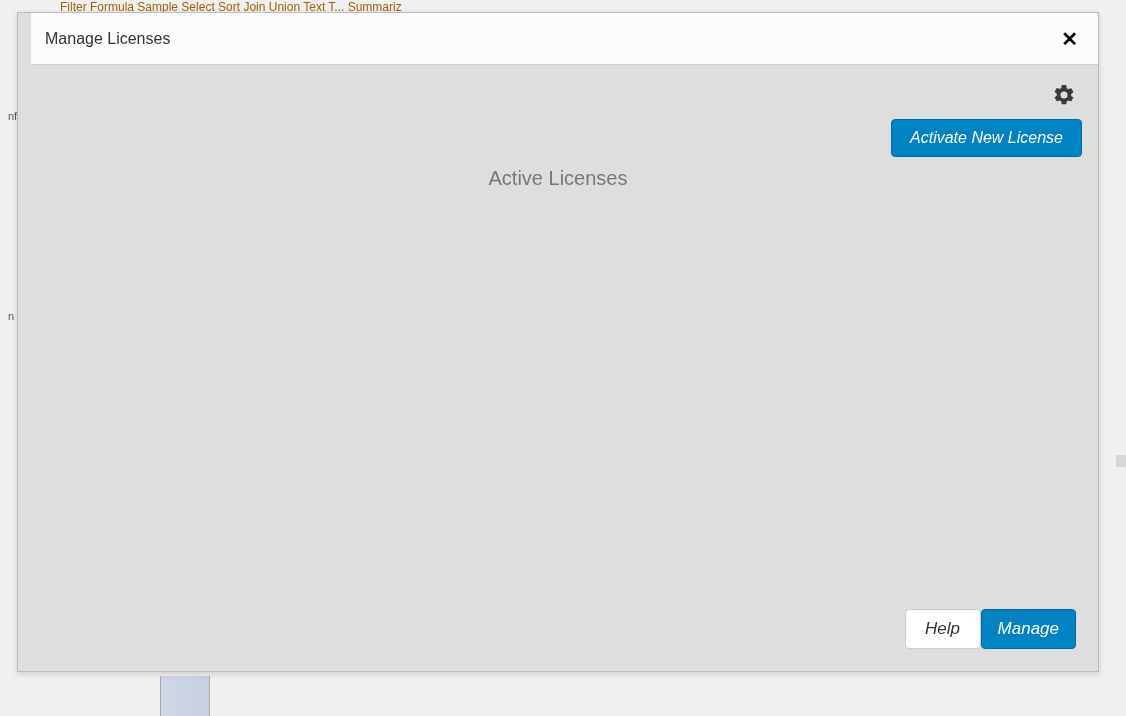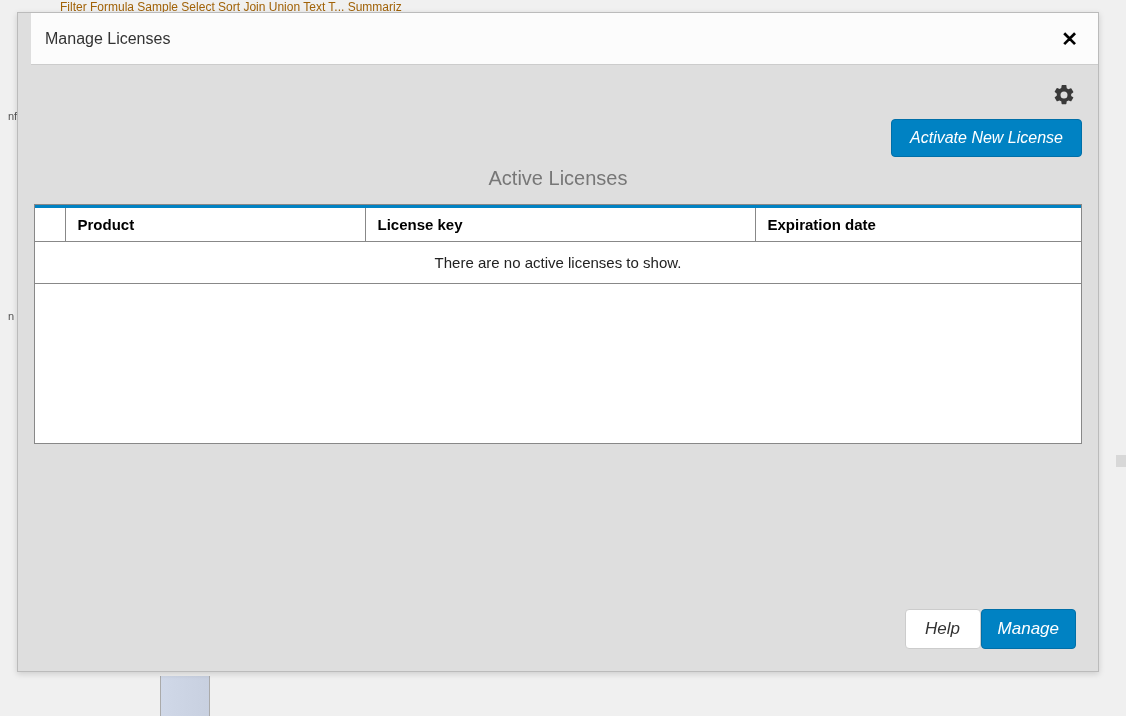--- a/index.html
+++ b/index.html
@@ -190,36 +190,19 @@
       <span class="gear-icon">
         <svg viewBox="0 0 24 24" fill="currentColor">
           <path d="M19.14,12.94a7.07,7.07,0,0,0,.05-.94,7.07,7.07,0,0,0-.05-.94l2.03-1.58a.5.5,0,0,0,.12-.64l-1.92-3.32a.5.5,0,0,0-.61-.22l-2.39.96a7.22,7.22,0,0,0-1.62-.94l-.36-2.54A.5.5,0,0,0,13.9,2h-3.8a.5.5,0,0,0-.49.42L9.25,4.96a7.22,7.22,0,0,0-1.62.94l-2.39-.96a.5.5,0,0,0-.61.22L2.71,8.48a.5.5,0,0,0,.12.64l2.03,1.58a7.07,7.07,0,0,0-.05.94,7.07,7.07,0,0,0,.05.94L2.83,14.16a.5.5,0,0,0-.12.64l1.92,3.32a.5.5,0,0,0,.61.22l2.39-.96a7.22,7.22,0,0,0,1.62.94l.36,2.54a.5.5,0,0,0,.49.42h3.8a.5.5,0,0,0,.49-.42l.36-2.54a7.22,7.22,0,0,0,1.62-.94l2.39.96a.5.5,0,0,0,.61-.22l1.92-3.32a.5.5,0,0,0-.12-.64ZM12,15.5A3.5,3.5,0,1,1,15.5,12,3.5,3.5,0,0,1,12,15.5Z"></path>
         </svg>
       </span>
       <button class="btn btn-primary">Activate New License</button>
     </div>
 
     <h2 class="section-heading">Active Licenses</h2>
 
-    <div class="table-wrap">
-      <table class="licenses-table">
-        <thead>
-          <tr>
-            <th></th>
-            <th class="col-product">Product</th>
-            <th class="col-key">License key</th>
-            <th>Expiration date</th>
-          </tr>
-        </thead>
-        <tbody>
-          <tr>
-            <td colspan="4" class="empty-msg">There are no active licenses to show.</td>
-          </tr>
-        </tbody>
-      </table>
-    </div>
   </div>
 
   <div class="dialog-footer">
     <button class="btn btn-default">Help</button>
     <button class="btn btn-primary">Manage</button>
   </div>
 </div>
 
 </body></html>

